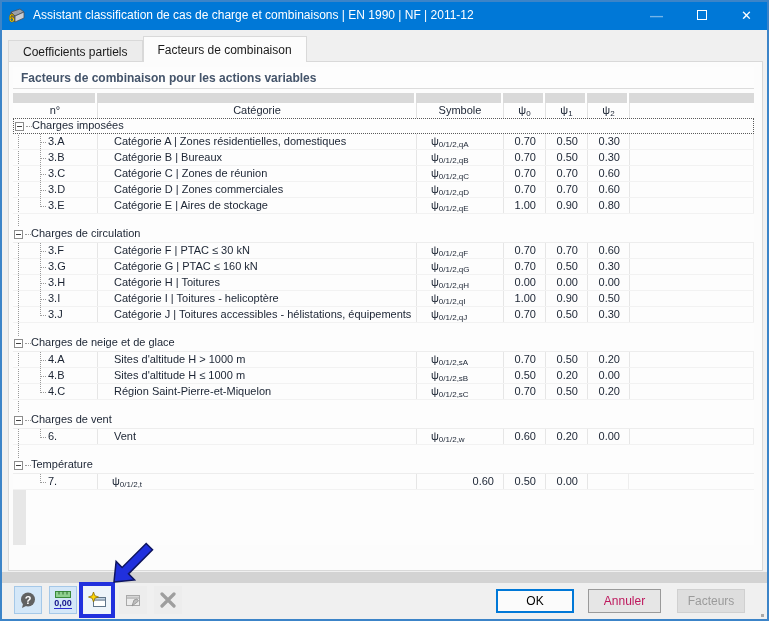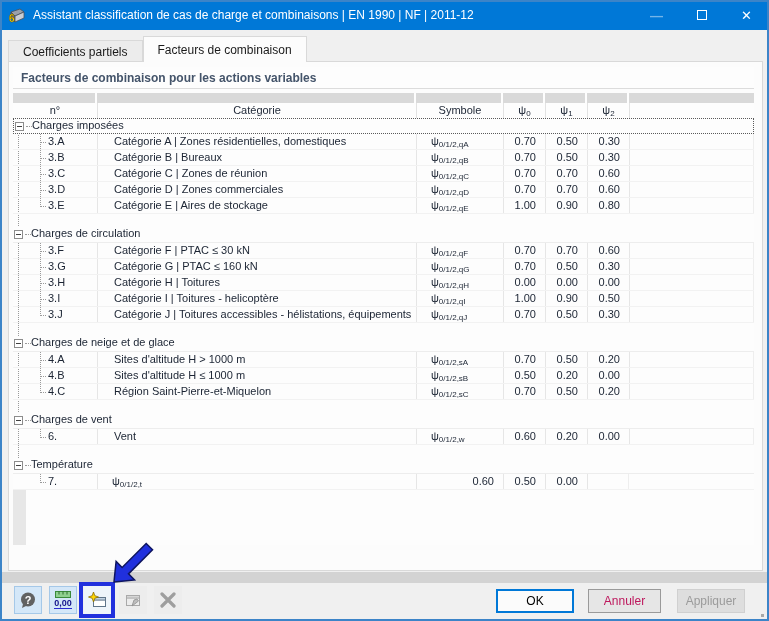--- a/index.html
+++ b/index.html
@@ -339,21 +339,21 @@
       </div>
       <div class="tool-btn disabled">
         <svg width="16" height="16" viewBox="0 0 16 16">
           <path d="M2 2 L14 14 M14 2 L2 14" stroke="#9e9e9e" stroke-width="3.2" stroke-linecap="round"></path>
         </svg>
       </div>
     </div>
 
     <div class="dlg-btn btn-ok">OK</div>
     <div class="dlg-btn btn-cancel">Annuler</div>
-    <div class="dlg-btn btn-apply">Appliquer</div>
+    <div class="dlg-btn btn-apply">Facteurs</div>
     <div class="grip"></div>
   </div>
 
   <div class="annot-box"></div>
   <svg class="annot-arrow" width="70" height="66" viewBox="0 0 70 66">
     <g transform="translate(17,56) rotate(45)">
       <path d="M0 0 L13 -16 L4.5 -16 L4.5 -50 L-4.5 -50 L-4.5 -16 L-13 -16 Z" fill="#2030dd" stroke="#0e1560" stroke-width="1.5"></path>
     </g>
   </svg>
 

